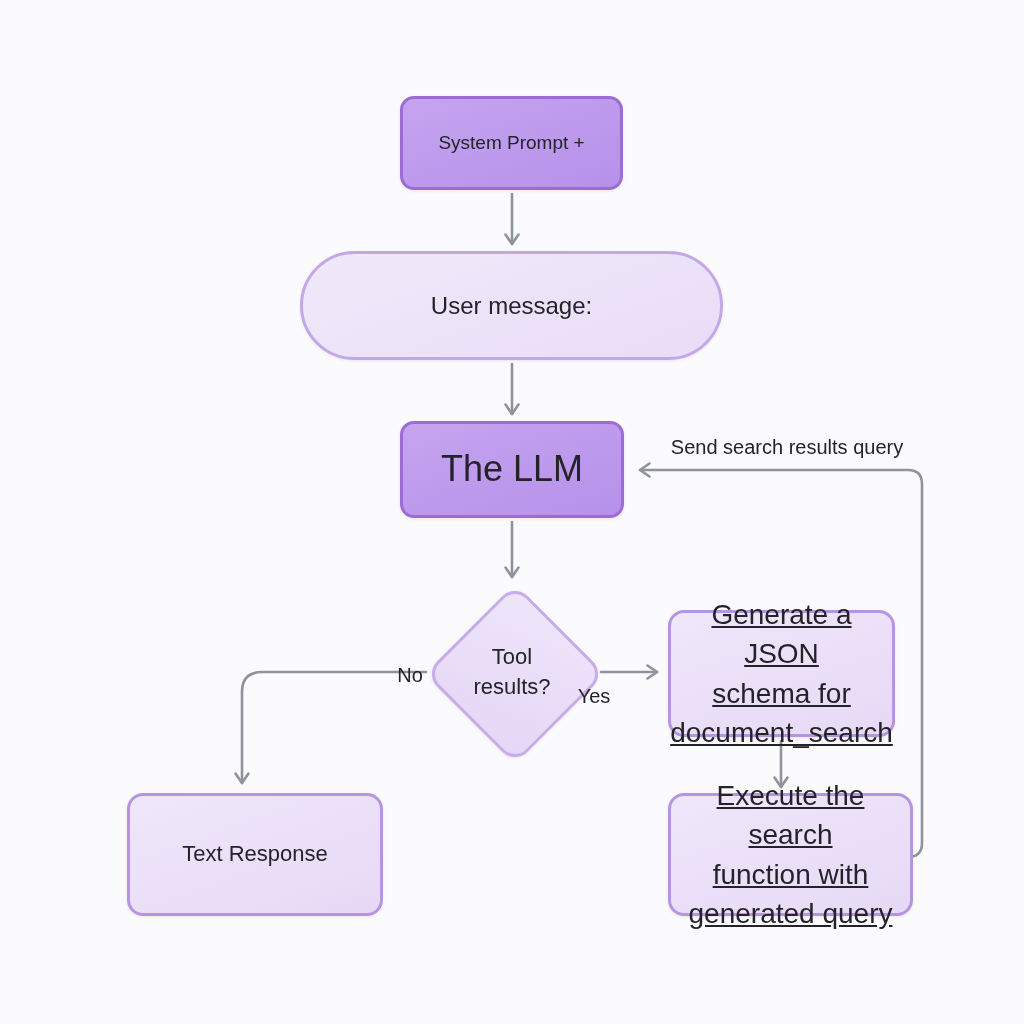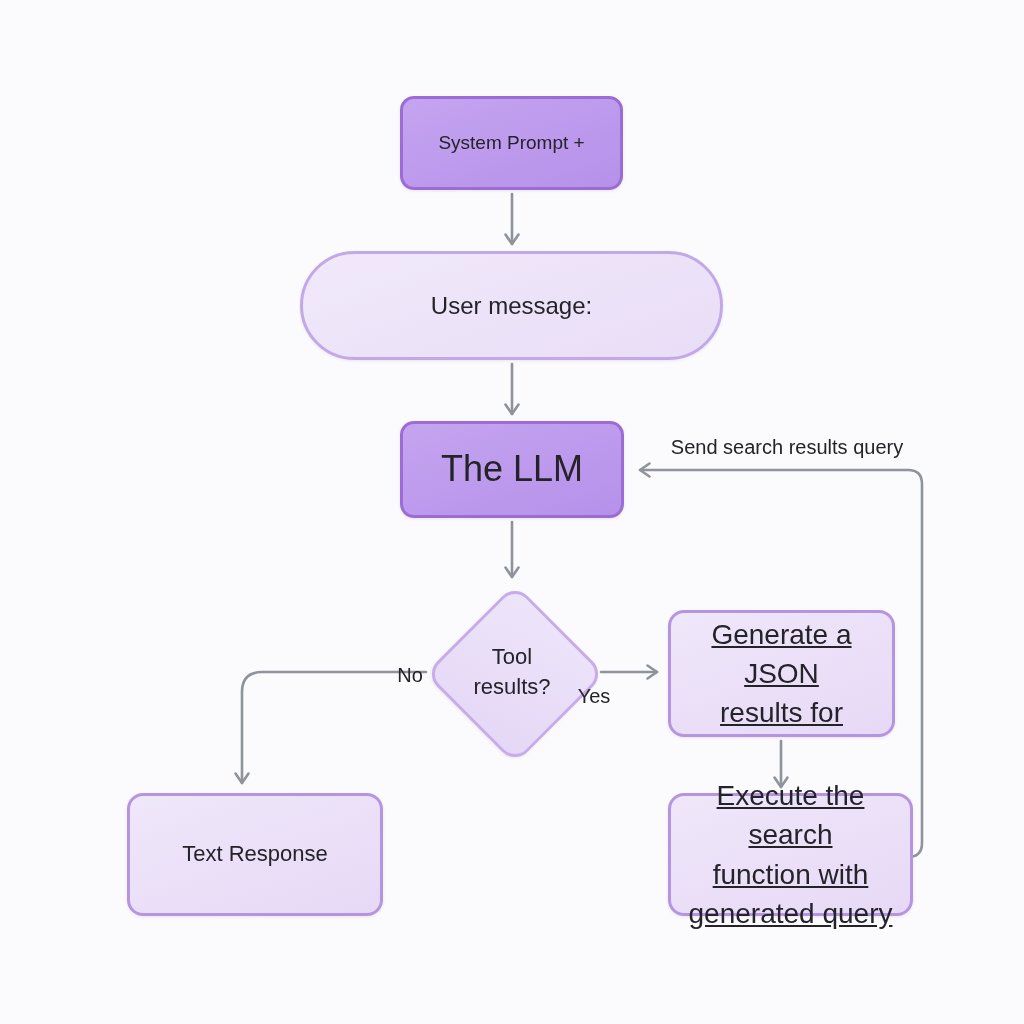--- a/index.html
+++ b/index.html
@@ -126,21 +126,22 @@
   </div>
 
   <div id="n-diamond" class="diamond-shape"></div>
   <div id="n-diamond-label" class="diamond-label fs-22">
     <div>Tool</div>
     <div>results?</div>
   </div>
 
   <div id="n-generate" class="node node-light fs-21">
     <div>Generate a JSON</div>
-    <div>results for</div>
+    <div>schema for</div>
+    <div>document_search</div>
   </div>
 
   <div id="n-execute" class="node node-light fs-21">
     <div>Execute the search</div>
     <div>function with</div>
     <div>generated query</div>
   </div>
 
   <div id="n-textresp" class="node node-light fs-22">
     <div>Text Response</div>

